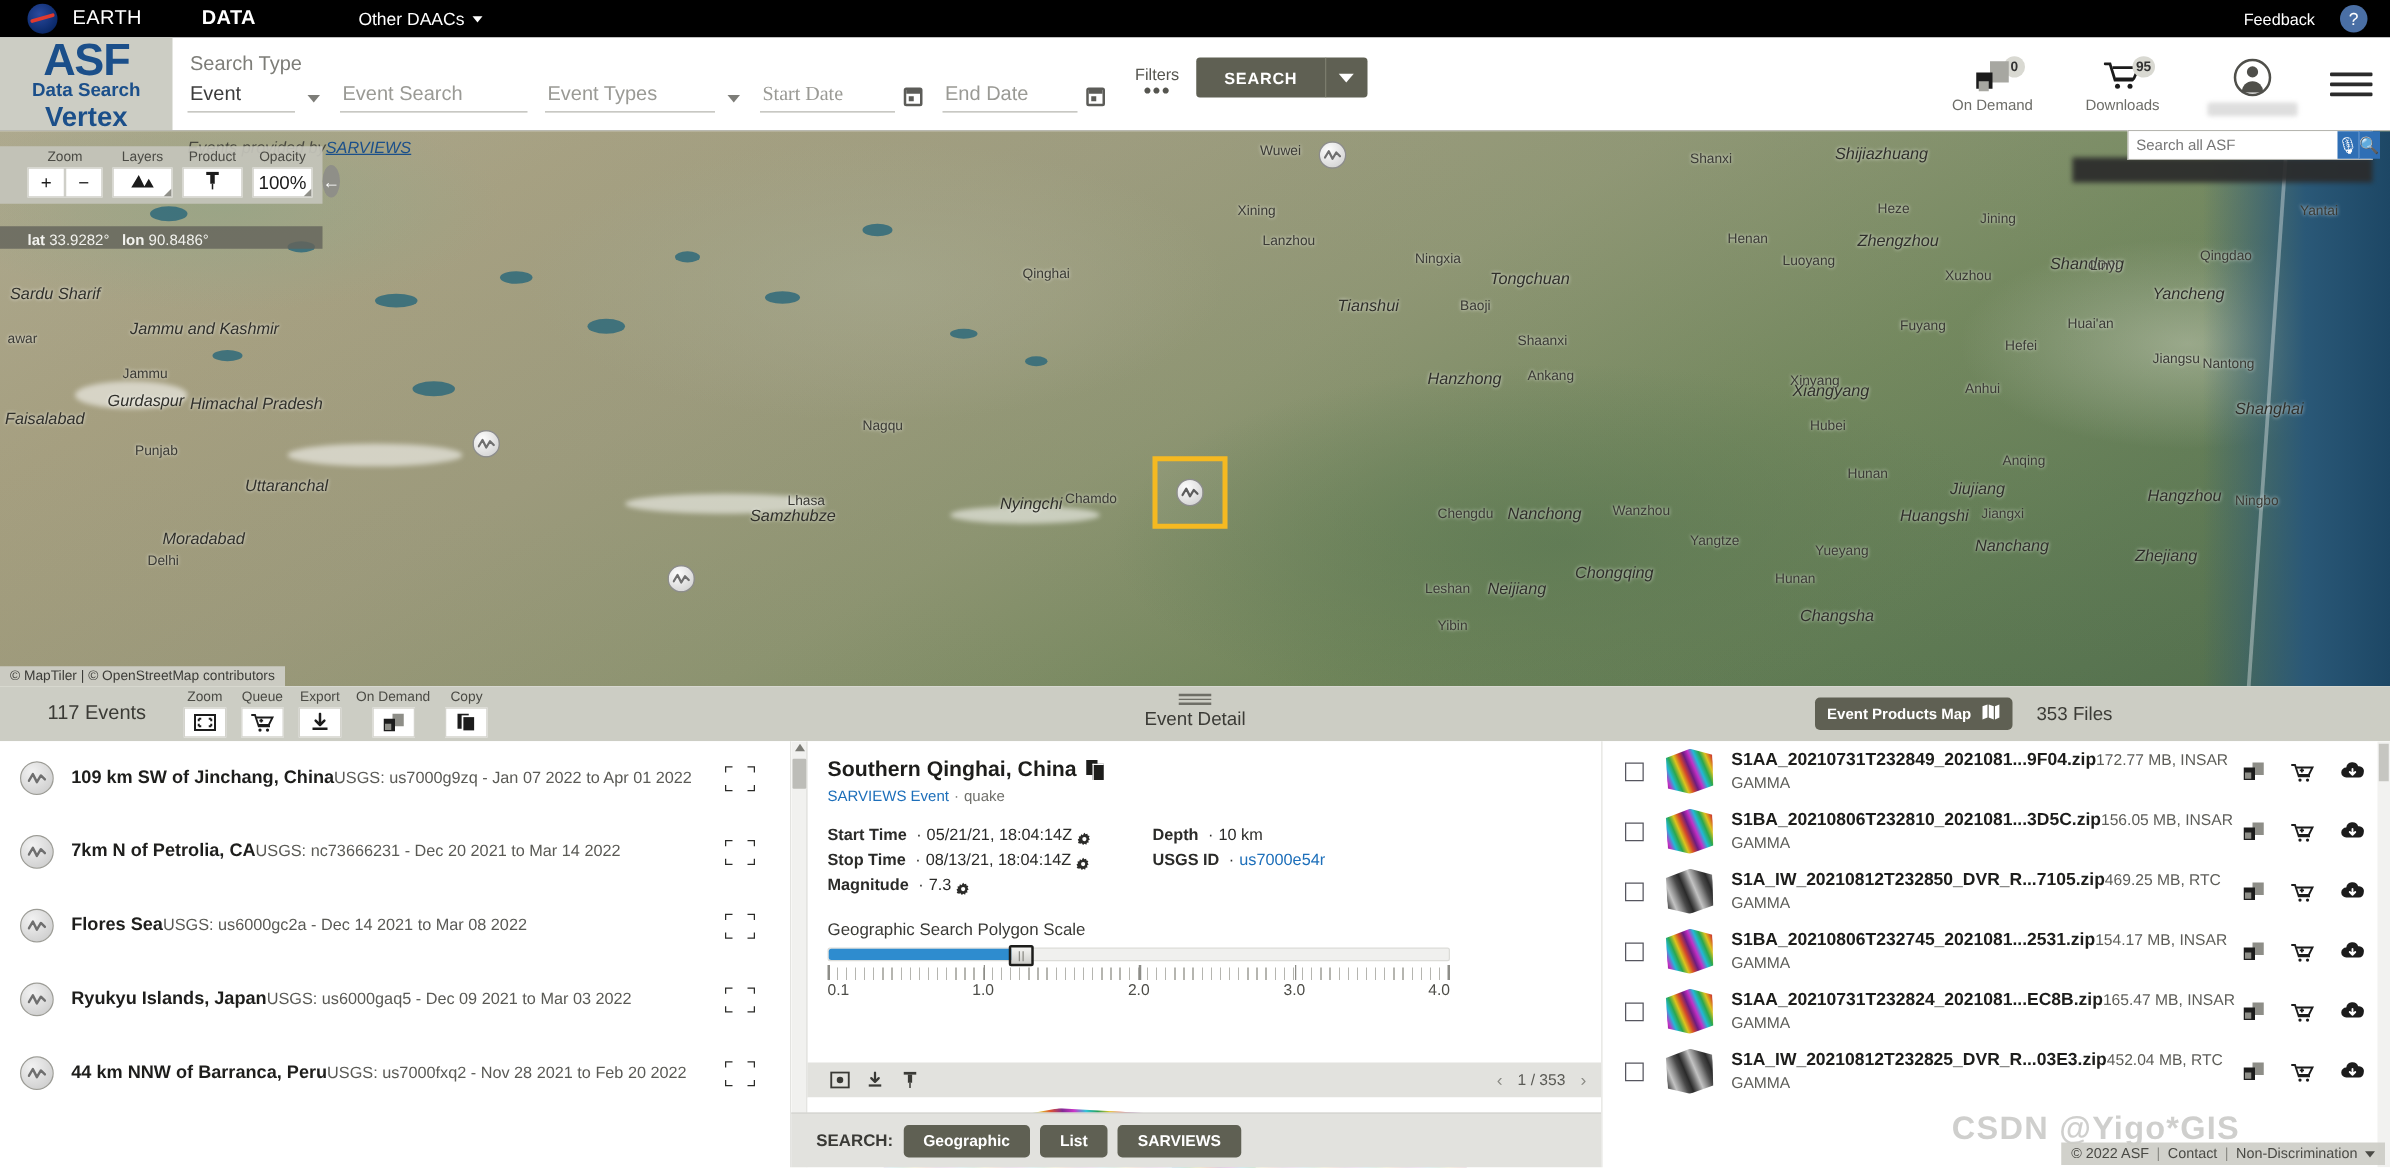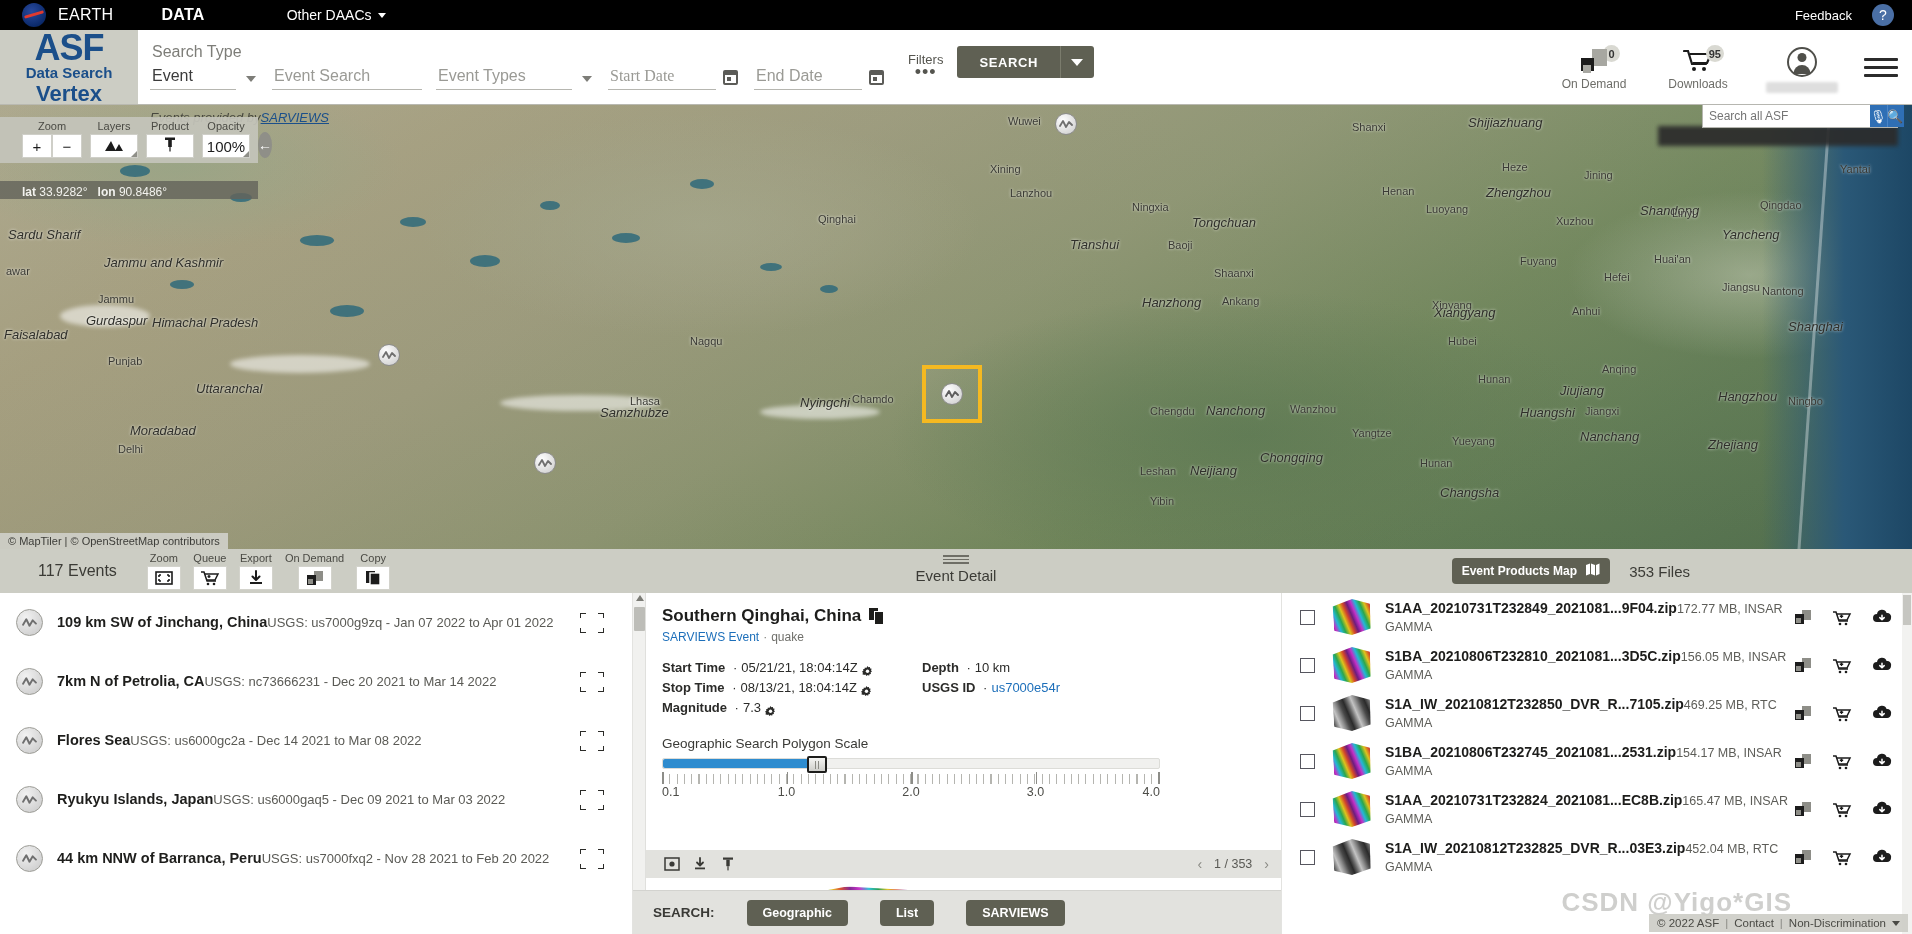--- a/index.html
+++ b/index.html
@@ -453,21 +453,21 @@
   .insar-img2 {
     position: absolute; left: 290px; top: 14px; width: 240px; height: 80px;
     transform: rotate(-5deg);
     background:
       repeating-linear-gradient(80deg,#6d1c7f 0px,#b52cc7 8px,#1fb3d6 16px,#25a04e 24px,#d8bc1c 32px,#cf4228 40px,#6d1c7f 48px);
     clip-path: polygon(0% 14%, 52% 0%, 100% 20%, 98% 88%, 46% 100%, 2% 84%);
   }
 
   .search-footer {
     position: absolute; left: 633px; top: 341px; width: 648px; height: 44px;
-    background: #e2e2de; display: flex; align-items: center; padding-left: 20px; gap: 32px;
+    background: #e2e2de; display: flex; align-items: center; padding-left: 20px; gap: 8px;
     border-top: 1px solid #d3d3cf;
   }
   .search-footer-label { font-size: 13.5px; font-weight: bold; color: #3a3a36; }
   .sf-btn {
     background: #5f6053; color: #fff; border-radius: 4px; font-size: 12.5px;
     font-weight: bold; padding: 6px 16px; cursor: pointer;
   }
 
   
   .col-files {

